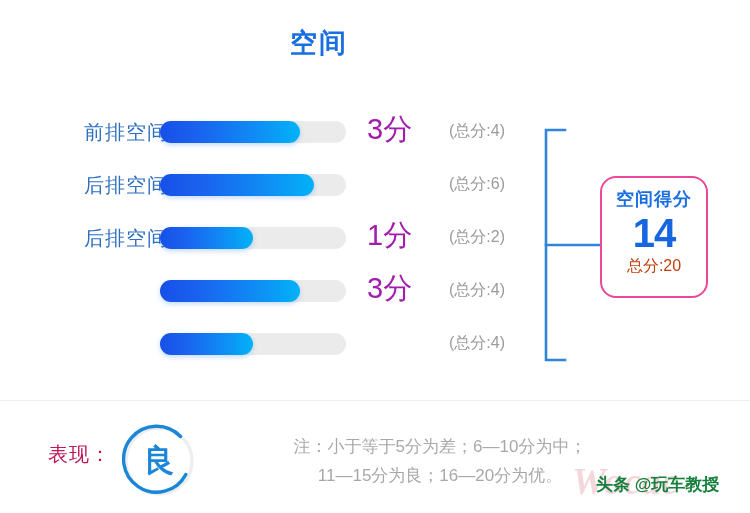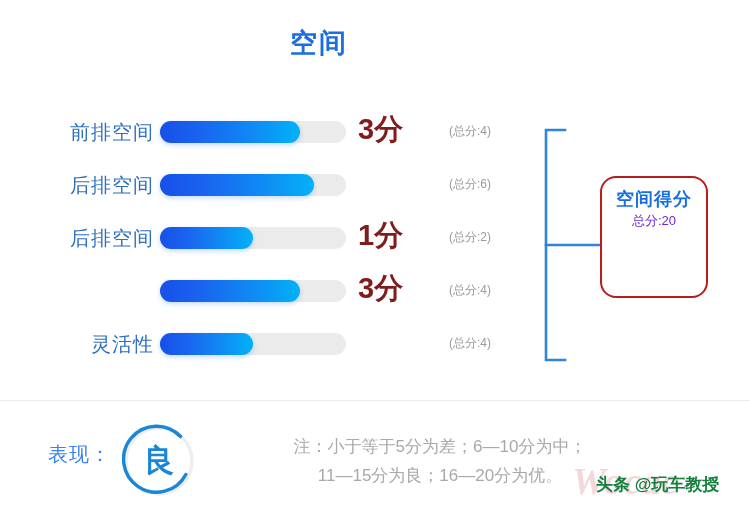--- a/index.html
+++ b/index.html
@@ -43,21 +43,21 @@
     top: 114px;
     left: 0;
     width: 750px;
   }
   .row {
     position: relative;
     height: 53px;
   }
   .row-label {
     position: absolute;
-    left: 34px;
+    left: 48px;
     width: 120px;
     text-align: right;
     top: 4px;
     font-size: 20px;
     color: #2e6fbe;
     letter-spacing: 1px;
     line-height: 28px;
     white-space: nowrap;
   }
   .bar-track {
@@ -73,33 +73,33 @@
     position: absolute;
     left: 0;
     top: 0;
     height: 22px;
     border-radius: 11px;
     background: linear-gradient(90deg, #1750e8 0%, #1a63ef 28%, #0f8cf4 68%, #02b2f7 100%);
     box-shadow: 0 2px 5px rgba(16, 110, 230, .25);
   }
   .row-score {
     position: absolute;
-    left: 358px;
+    left: 367px;
     top: -4px;
     font-size: 29px;
-    font-weight: bold;
-    color: #7f1d1d;
+    font-weight: normal;
+    color: #a21caf;
     line-height: 38px;
     white-space: nowrap;
   }
   .row-total {
     position: absolute;
     left: 449px;
     top: 5px;
-    font-size: 12px;
+    font-size: 16px;
     color: #9b9b9b;
     line-height: 24px;
     white-space: nowrap;
   }
 
   
   #bracket {
     position: absolute;
     left: 543px;
     top: 128px;
@@ -107,21 +107,21 @@
     height: 234px;
   }
 
   
   #score-box {
     position: absolute;
     left: 600px;
     top: 176px;
     width: 108px;
     height: 122px;
-    border: 2px solid #b91c1c;
+    border: 2px solid #ec4899;
     border-radius: 16px;
     background: #ffffff;
     text-align: center;
     box-sizing: border-box;
   }
   #score-box-title {
     margin-top: 9px;
     font-size: 18px;
     font-weight: bold;
     color: #1a6fe0;
@@ -129,42 +129,42 @@
     line-height: 24px;
   }
   #score-box-value {
     font-size: 40px;
     font-weight: bold;
     color: #1566e0;
     line-height: 45px;
     letter-spacing: -1px;
   }
   #score-box-total {
-    font-size: 13px;
-    color: #6d28d9;
+    font-size: 16px;
+    color: #c2410c;
     line-height: 20px;
   }
 
   
   #divider {
     position: absolute;
     left: 0;
     top: 400px;
     width: 750px;
     height: 1px;
     background: #ededed;
   }
 
   
   #footer-label {
     position: absolute;
     left: 48px;
     top: 440px;
     font-size: 20px;
-    color: #3b82f6;
+    color: #be185d;
     letter-spacing: 1px;
     line-height: 28px;
   }
   #grade-badge {
     position: absolute;
     left: 122px;
     top: 424px;
     width: 74px;
     height: 74px;
   }
@@ -255,36 +255,36 @@
 
     <div class="row">
       <div class="bar-track">
         <div class="bar-fill" id="fill3" style="width: 75%;"></div>
       </div>
       <div class="row-score">3分</div>
       <div class="row-total">(总分:4)</div>
     </div>
 
     <div class="row">
-      <div class="row-label">灵活性</div>
       <div class="bar-track">
         <div class="bar-fill" id="fill4" style="width: 50%;"></div>
       </div>
       <div class="row-total">(总分:4)</div>
     </div>
 
   </div>
 
   <svg id="bracket" viewBox="0 0 62 234">
     <path d="M22 2 H3 V232 H22" fill="none" stroke="#2f86d8" stroke-width="2.6" stroke-linecap="square"></path>
     <path d="M3 117 H60" fill="none" stroke="#2f86d8" stroke-width="2.6" stroke-linecap="square"></path>
   </svg>
 
   <div id="score-box">
     <div id="score-box-title">空间得分</div>
+    <div id="score-box-value">14</div>
     <div id="score-box-total">总分:20</div>
   </div>
 
   <div id="divider"></div>
 
   <div id="footer-label">表现：</div>
 
   <div id="grade-badge">
     <svg width="74" height="74" viewBox="0 0 74 74">
       <circle cx="37" cy="37" r="33" fill="none" stroke="#eeeeee" stroke-width="3.4"></circle>

